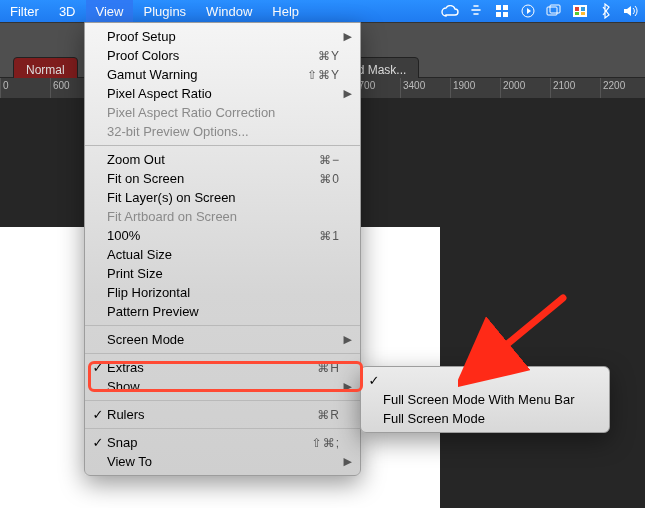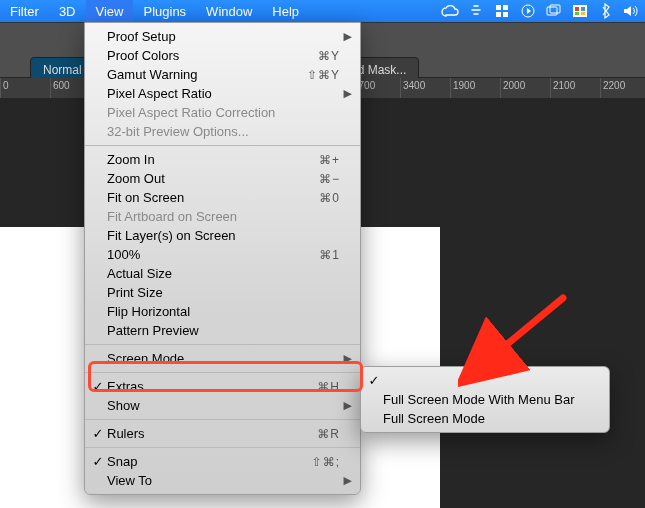--- a/index.html
+++ b/index.html
@@ -4,21 +4,21 @@
 <style>
   html,body{margin:0;padding:0;width:645px;height:508px;background:#323232;font-family:-apple-system,Helvetica,Arial,sans-serif;font-size:13px;overflow:hidden;position:relative}
   .menubar{height:22px;background:linear-gradient(#2a8fff,#1f7bf0);display:flex;align-items:flex-start;color:#fff;position:relative;z-index:5}
   .menubar .menu-item{padding:0 10px;height:22px;display:flex;align-items:center;cursor:pointer}
   .menubar .menu-item.active{background:#2f7af5}
   .menubar .spacer{flex:1}
   .menubar .status-icons{display:flex;align-items:center}
   .menubar .status-icons span{width:26px;height:22px;display:flex;align-items:center;justify-content:center}
   .menubar svg{display:block}
   .toolbar{height:54px;background:#4f4f4f;border-top:1px solid #333;border-bottom:1px solid #262626;position:relative;z-index:1}
-  .toolbar .btn{position:absolute;top:34px;left:30px;height:24px;padding:0 12px;background:#0c4a6e;border:1px solid #222;border-radius:4px;color:#ddd;display:flex;align-items:center;font-size:12px}
+  .toolbar .btn{position:absolute;top:34px;left:13px;height:24px;padding:0 12px;background:#7f1d1d;border:1px solid #222;border-radius:4px;color:#ddd;display:flex;align-items:center;font-size:12px}
   .toolbar .mask-btn{position:absolute;top:34px;left:338px;height:24px;padding:0 12px;background:#3d3d3d;border:1px solid #222;border-radius:4px;color:#ddd;font-size:12px;display:flex;align-items:center}
   .ruler{height:20px;background:#3d3d3d;border-bottom:1px solid #262626;display:flex;overflow:hidden;color:#bcbcbc;font-size:10px;position:relative;z-index:1}
   .ruler .tick{width:50px;flex:0 0 50px;text-align:left;border-left:1px solid #555;height:20px;padding-left:2px;line-height:16px;box-sizing:border-box}
   .canvas-area{position:absolute;top:97px;left:0;right:0;bottom:0;background:#262626}
   .document{position:absolute;left:0;top:130px;width:440px;height:288px;background:#fff}
   .view-menu{position:absolute;top:22px;left:84px;width:275px;background:linear-gradient(#f5f5f5,#d5d5d5 60%,#cfcfcf);border:1px solid #9d9d9d;border-radius:0 0 6px 6px;box-shadow:0 8px 24px rgba(0,0,0,.4);padding:4px 0;z-index:10;color:#000}
   .row{display:flex;align-items:center;height:19px;padding:0 20px 0 22px;position:relative}
   .row.disabled{color:#8a8a8a}
   .row .mark{position:absolute;left:6px;width:14px;text-align:center}
   .row .sc{margin-left:auto;color:#555;font-size:12px;letter-spacing:1px}
@@ -144,36 +144,32 @@
       <span class="arrow">▶</span>
     </div>
     <div class="row disabled">
       <span>Pixel Aspect Ratio Correction</span>
     </div>
     <div class="row disabled">
       <span>32-bit Preview Options...</span>
     </div>
     <div class="sep"></div>
     <div class="row">
-      <span>Zoom In</span>
-      <span class="sc">⌘+</span>
-    </div>
-    <div class="row">
       <span>Zoom Out</span>
       <span class="sc">⌘−</span>
     </div>
     <div class="row">
       <span>Fit on Screen</span>
       <span class="sc">⌘0</span>
     </div>
+    <div class="row">
+      <span>Fit Layer(s) on Screen</span>
+    </div>
     <div class="row disabled">
       <span>Fit Artboard on Screen</span>
-    </div>
-    <div class="row">
-      <span>Fit Layer(s) on Screen</span>
     </div>
     <div class="row">
       <span>100%</span>
       <span class="sc">⌘1</span>
     </div>
     <div class="row">
       <span>Actual Size</span>
     </div>
     <div class="row">
       <span>Print Size</span>

